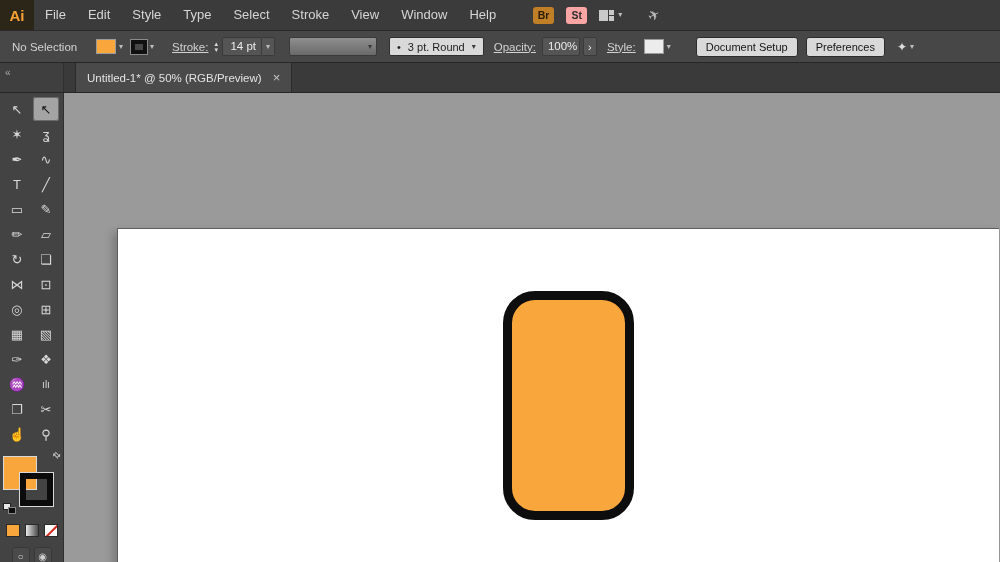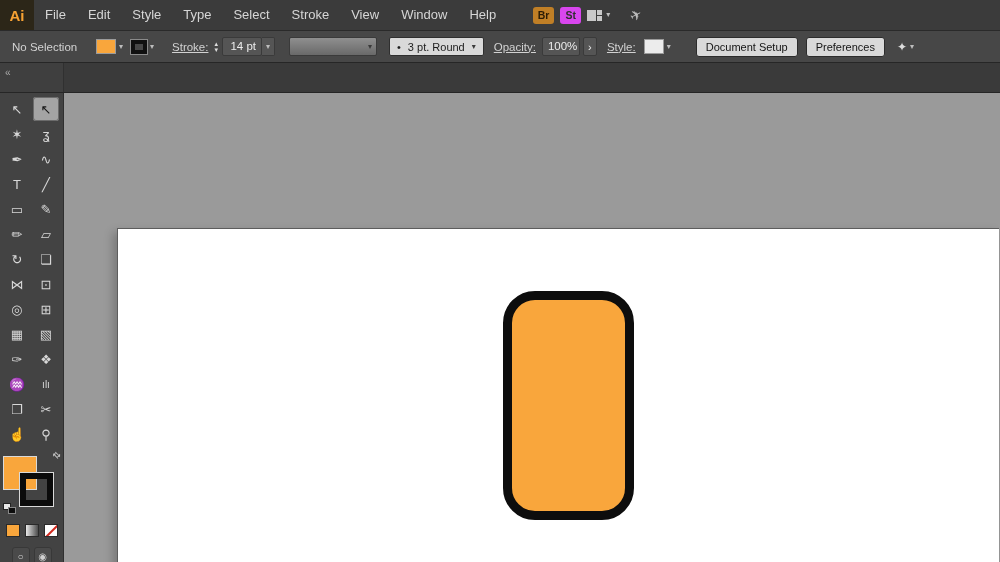--- a/index.html
+++ b/index.html
@@ -10,25 +10,25 @@
     background:#3b3b3b; color:#cfcfcf;
   }
   .app { width:1000px; height:562px; display:flex; flex-direction:column; }
 
   
   .menubar { flex:0 0 30px; height:30px; background:#3b3b3b; display:flex; align-items:center; font-size:13px; }
   .logo { width:34px; height:30px; background:#2c2618; color:#f7a233; font-weight:bold; font-size:15px;
           display:flex; align-items:center; justify-content:center; }
   .menus { display:flex; }
   .menu { padding:0 11px; line-height:30px; cursor:default; color:#d6d6d6; }
-  .mb-right { display:flex; align-items:center; margin-left:26px; gap:6px; }
+  .mb-right { display:flex; align-items:center; margin-left:26px; gap:12px; }
   .badge { width:21px; height:17px; border-radius:3px; font-size:10.5px; font-weight:bold;
            display:flex; align-items:center; justify-content:center; }
   .badge.br { background:#c07f26; color:#2b1c05; }
-  .badge.st { background:#d946ef; color:#2e2e2e; }
+  .badge.st { background:#fca5a5; color:#2e2e2e; }
   .arrange { display:flex; align-items:center; gap:4px; }
   .arr-icon { display:grid; grid-template-columns:9px 5px; grid-template-rows:5px 5px; gap:1px; }
   .arr-icon i { background:#c9c9c9; }
   .arr-icon i.tall { grid-row:1 / 3; }
   .chev { font-size:8px; color:#bdbdbd; line-height:1; }
   .chev.dark { color:#3a3a3a; }
   .gpu { color:#bdbdbd; font-size:14px; transform:rotate(-28deg); margin-left:14px; }
 
   
   .controlbar { flex:0 0 33px; height:33px; background:#474747; border-top:1px solid #2a2a2a;
@@ -192,20 +192,24 @@
     <button class="btn">Preferences</button>
 
     <span class="simicon">
       <span>✦</span>
       <span class="chev">▾</span>
     </span>
   </div>
 
   <div class="tabbar">
     <span class="collapse">«</span>
+    <div class="tab">
+      <span>Untitled-1* @ 50% (RGB/Preview)</span>
+      <span class="close">×</span>
+    </div>
   </div>
 
   <div class="main">
 
     <aside class="toolbar">
       <div class="tools">
         <div class="tool">
             <span class="g">↖</span>
           </div>
         <div class="tool sel">

